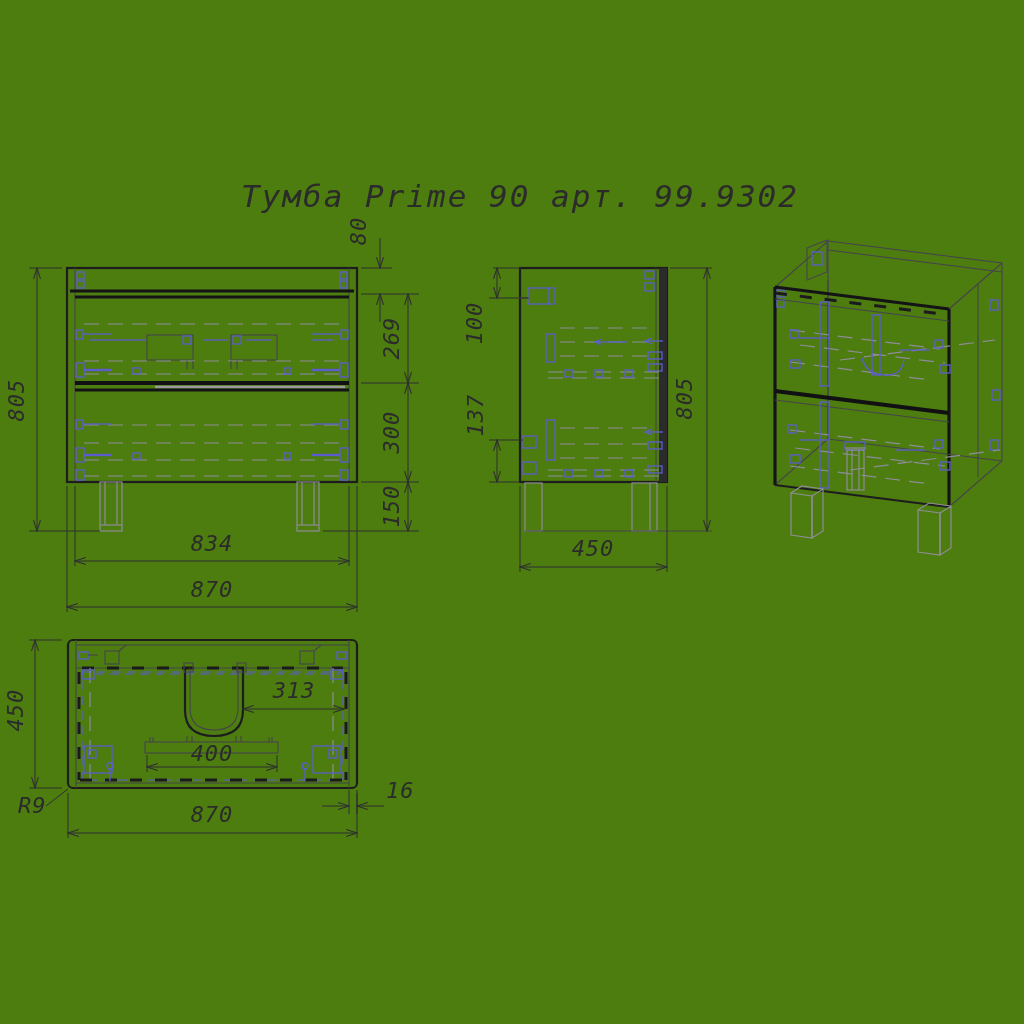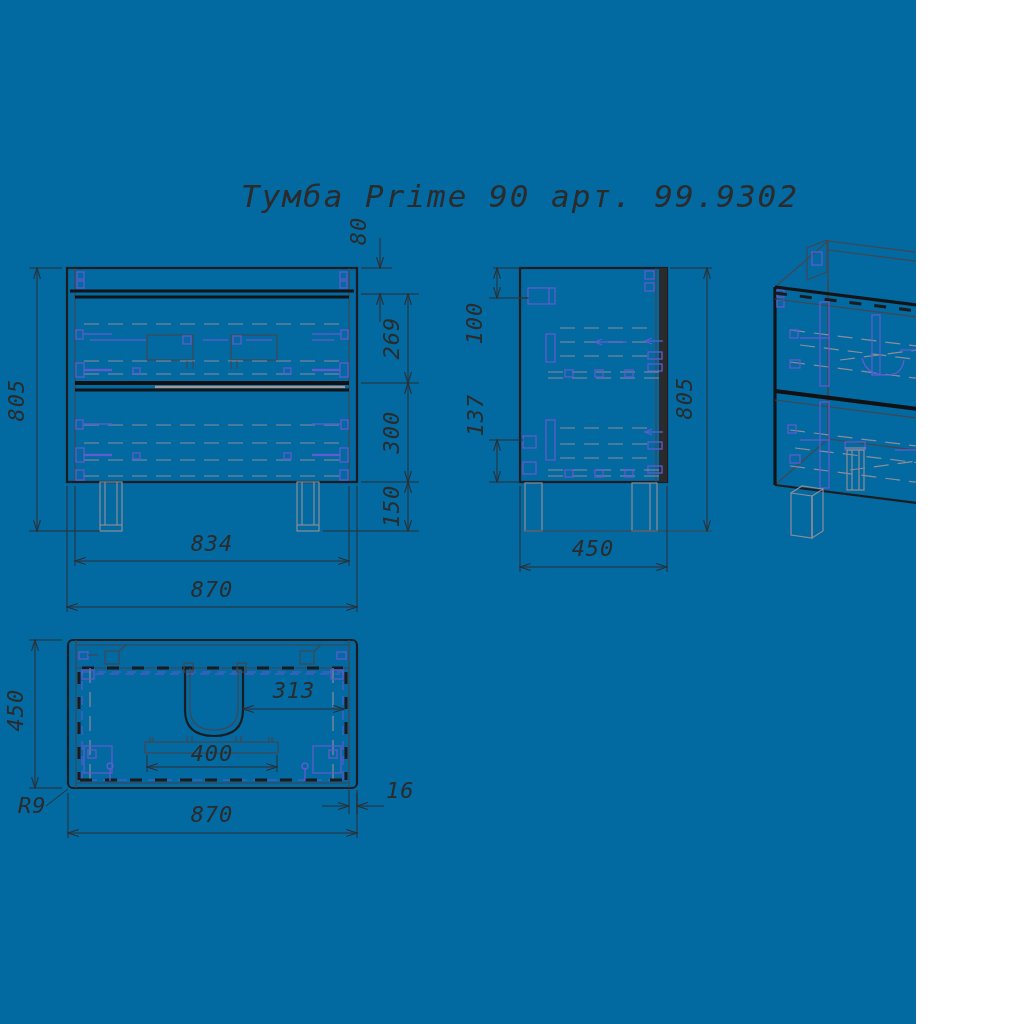--- a/index.html
+++ b/index.html
@@ -1,16 +1,16 @@
 <!DOCTYPE html>
 <html><head>
 <meta charset="utf-8">
 <style>
   html,body{margin:0;padding:0;background:#ffffff;}
-  #stage{position:relative;width:916px;height:1024px;background:#0369a1;overflow:hidden;}
+  #stage{position:relative;width:1024px;height:1024px;background:#4d7c0f;overflow:hidden;}
   svg{display:block;}
   
   .ol  {stroke:#1d1d1f;fill:none;stroke-width:2.2;}
   .thk {stroke:#141416;fill:none;stroke-width:3.2;}
   .thk4{stroke:#111113;fill:none;stroke-width:4;}
   .thn {stroke:#45454c;fill:none;stroke-width:1.1;}
   .hid {stroke:#8d8d99;fill:none;stroke-width:1.2;stroke-dasharray:15 9;}
   .hw  {stroke:#5d5dcf;fill:none;stroke-width:1.3;}
   .hwt {stroke:#5d5dcf;fill:none;stroke-width:2.4;}
   .hwd {stroke:#5d5dcf;fill:none;stroke-width:1.1;stroke-dasharray:9 6;}

